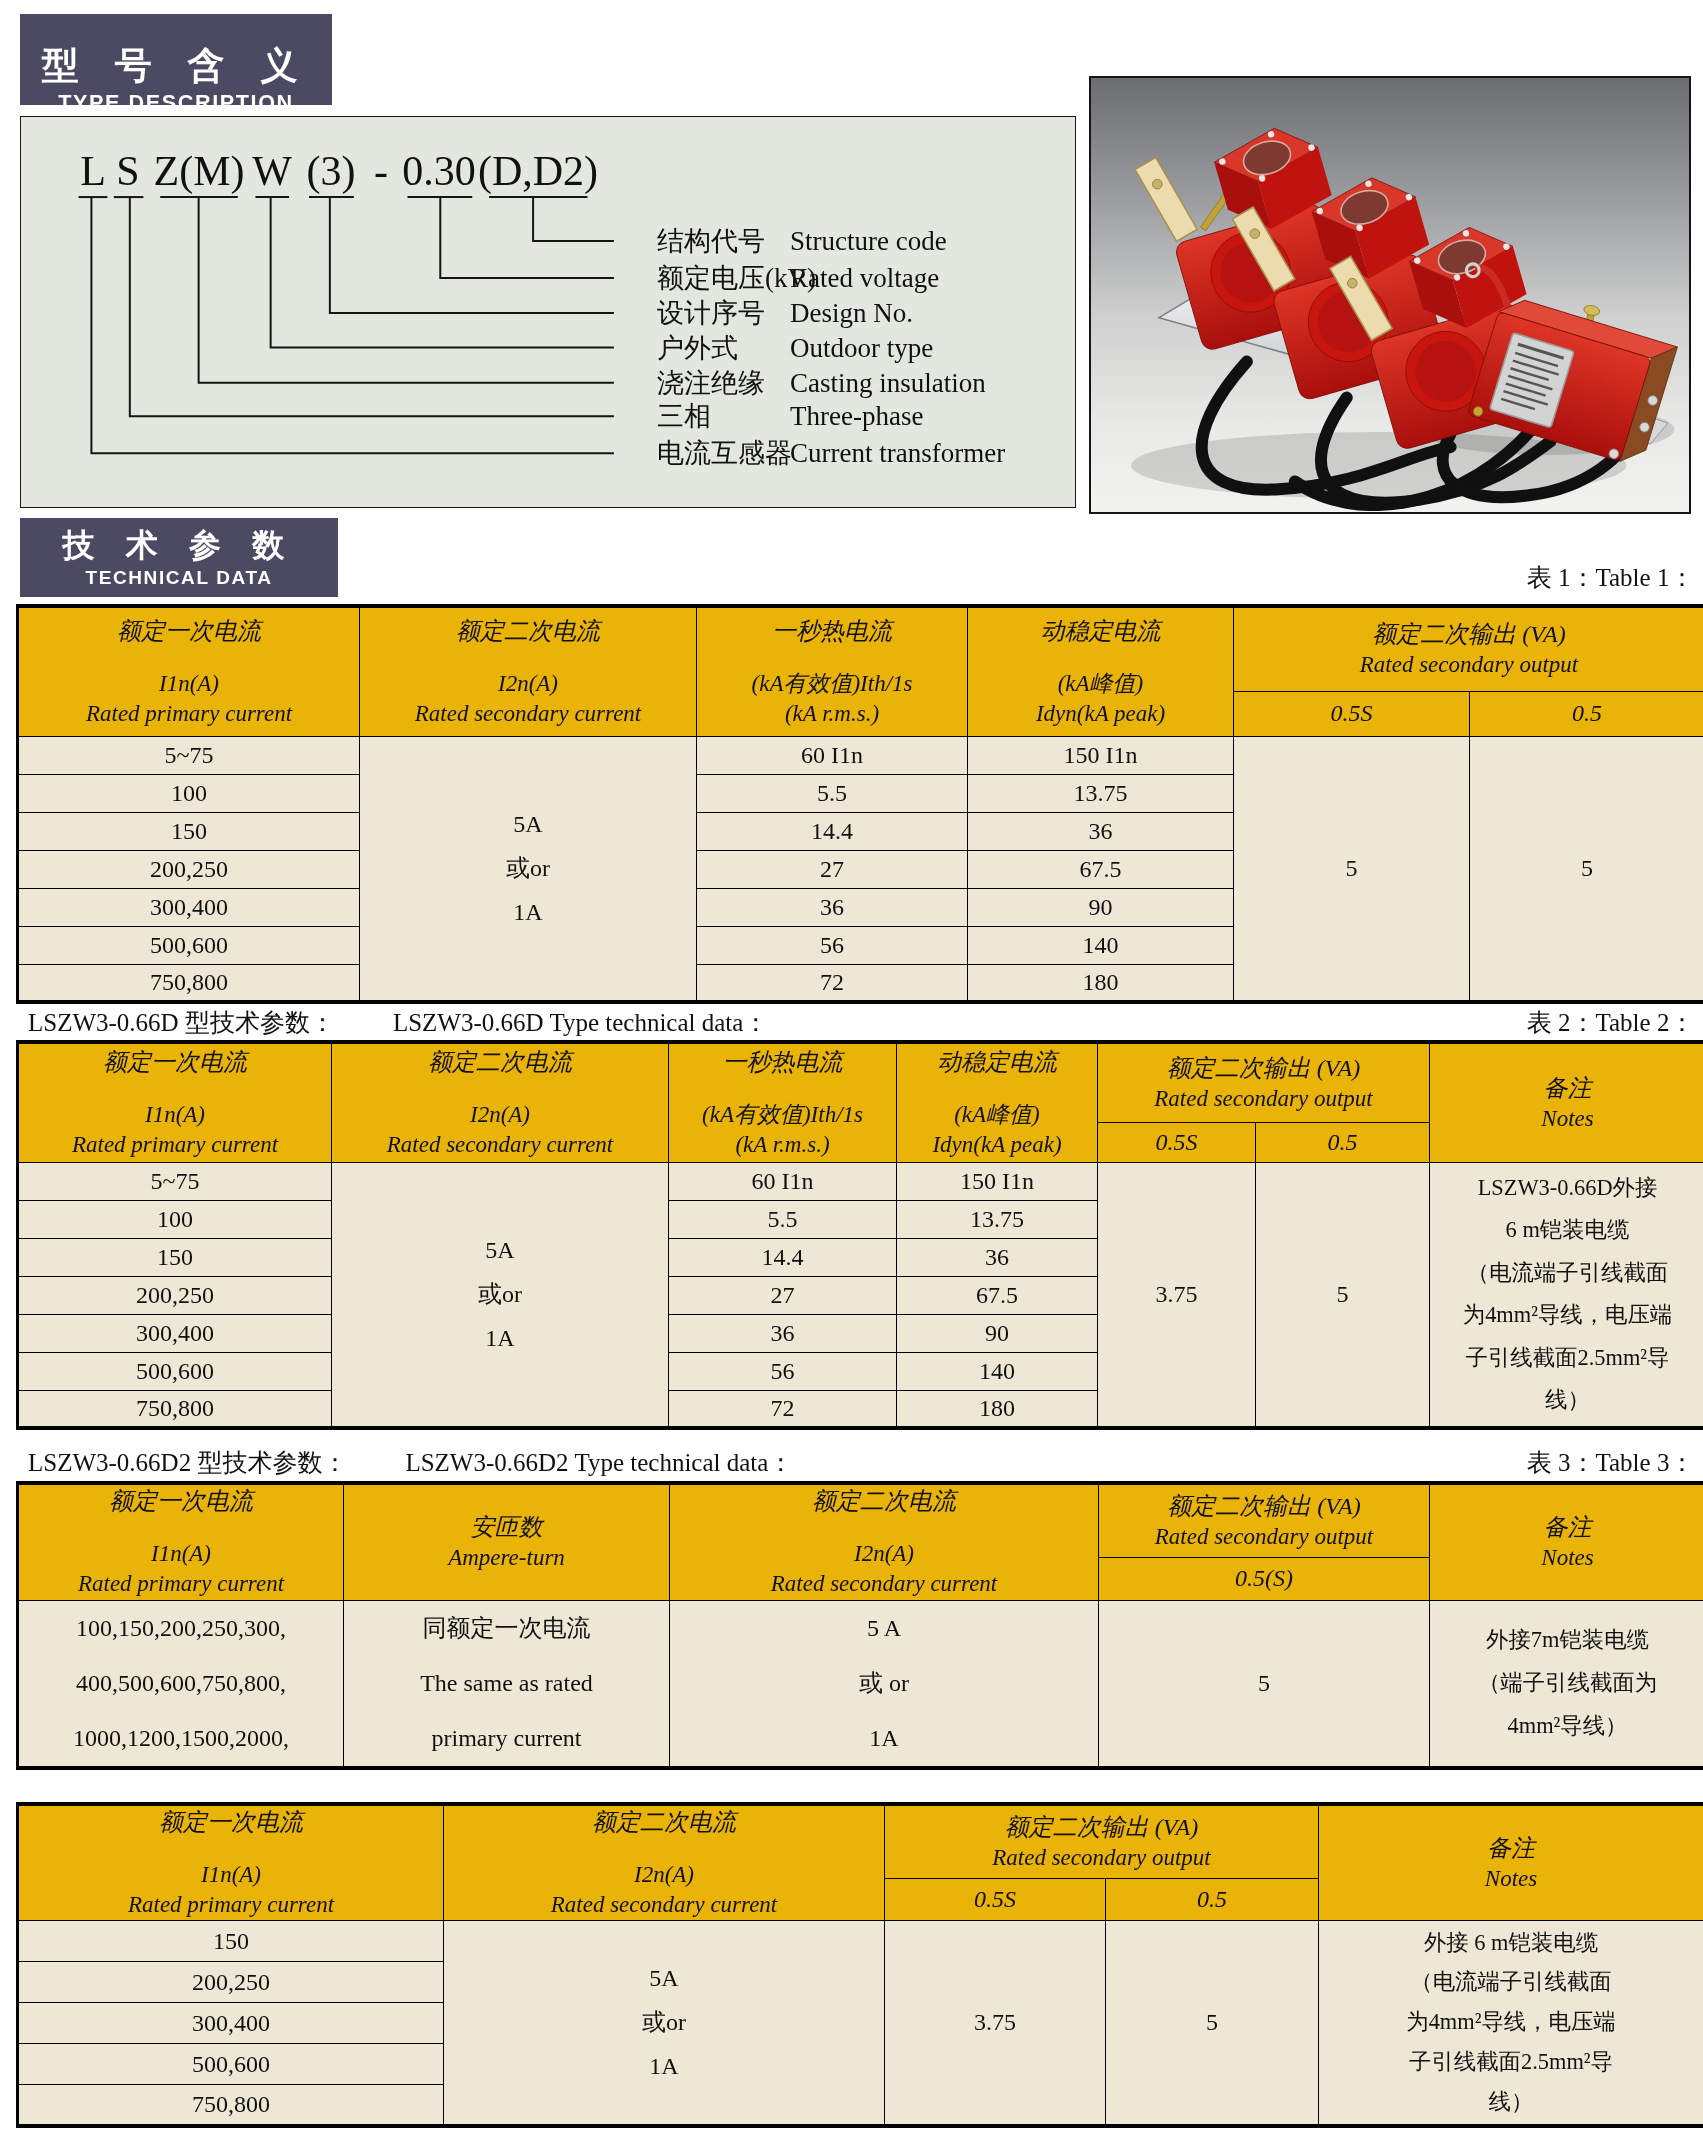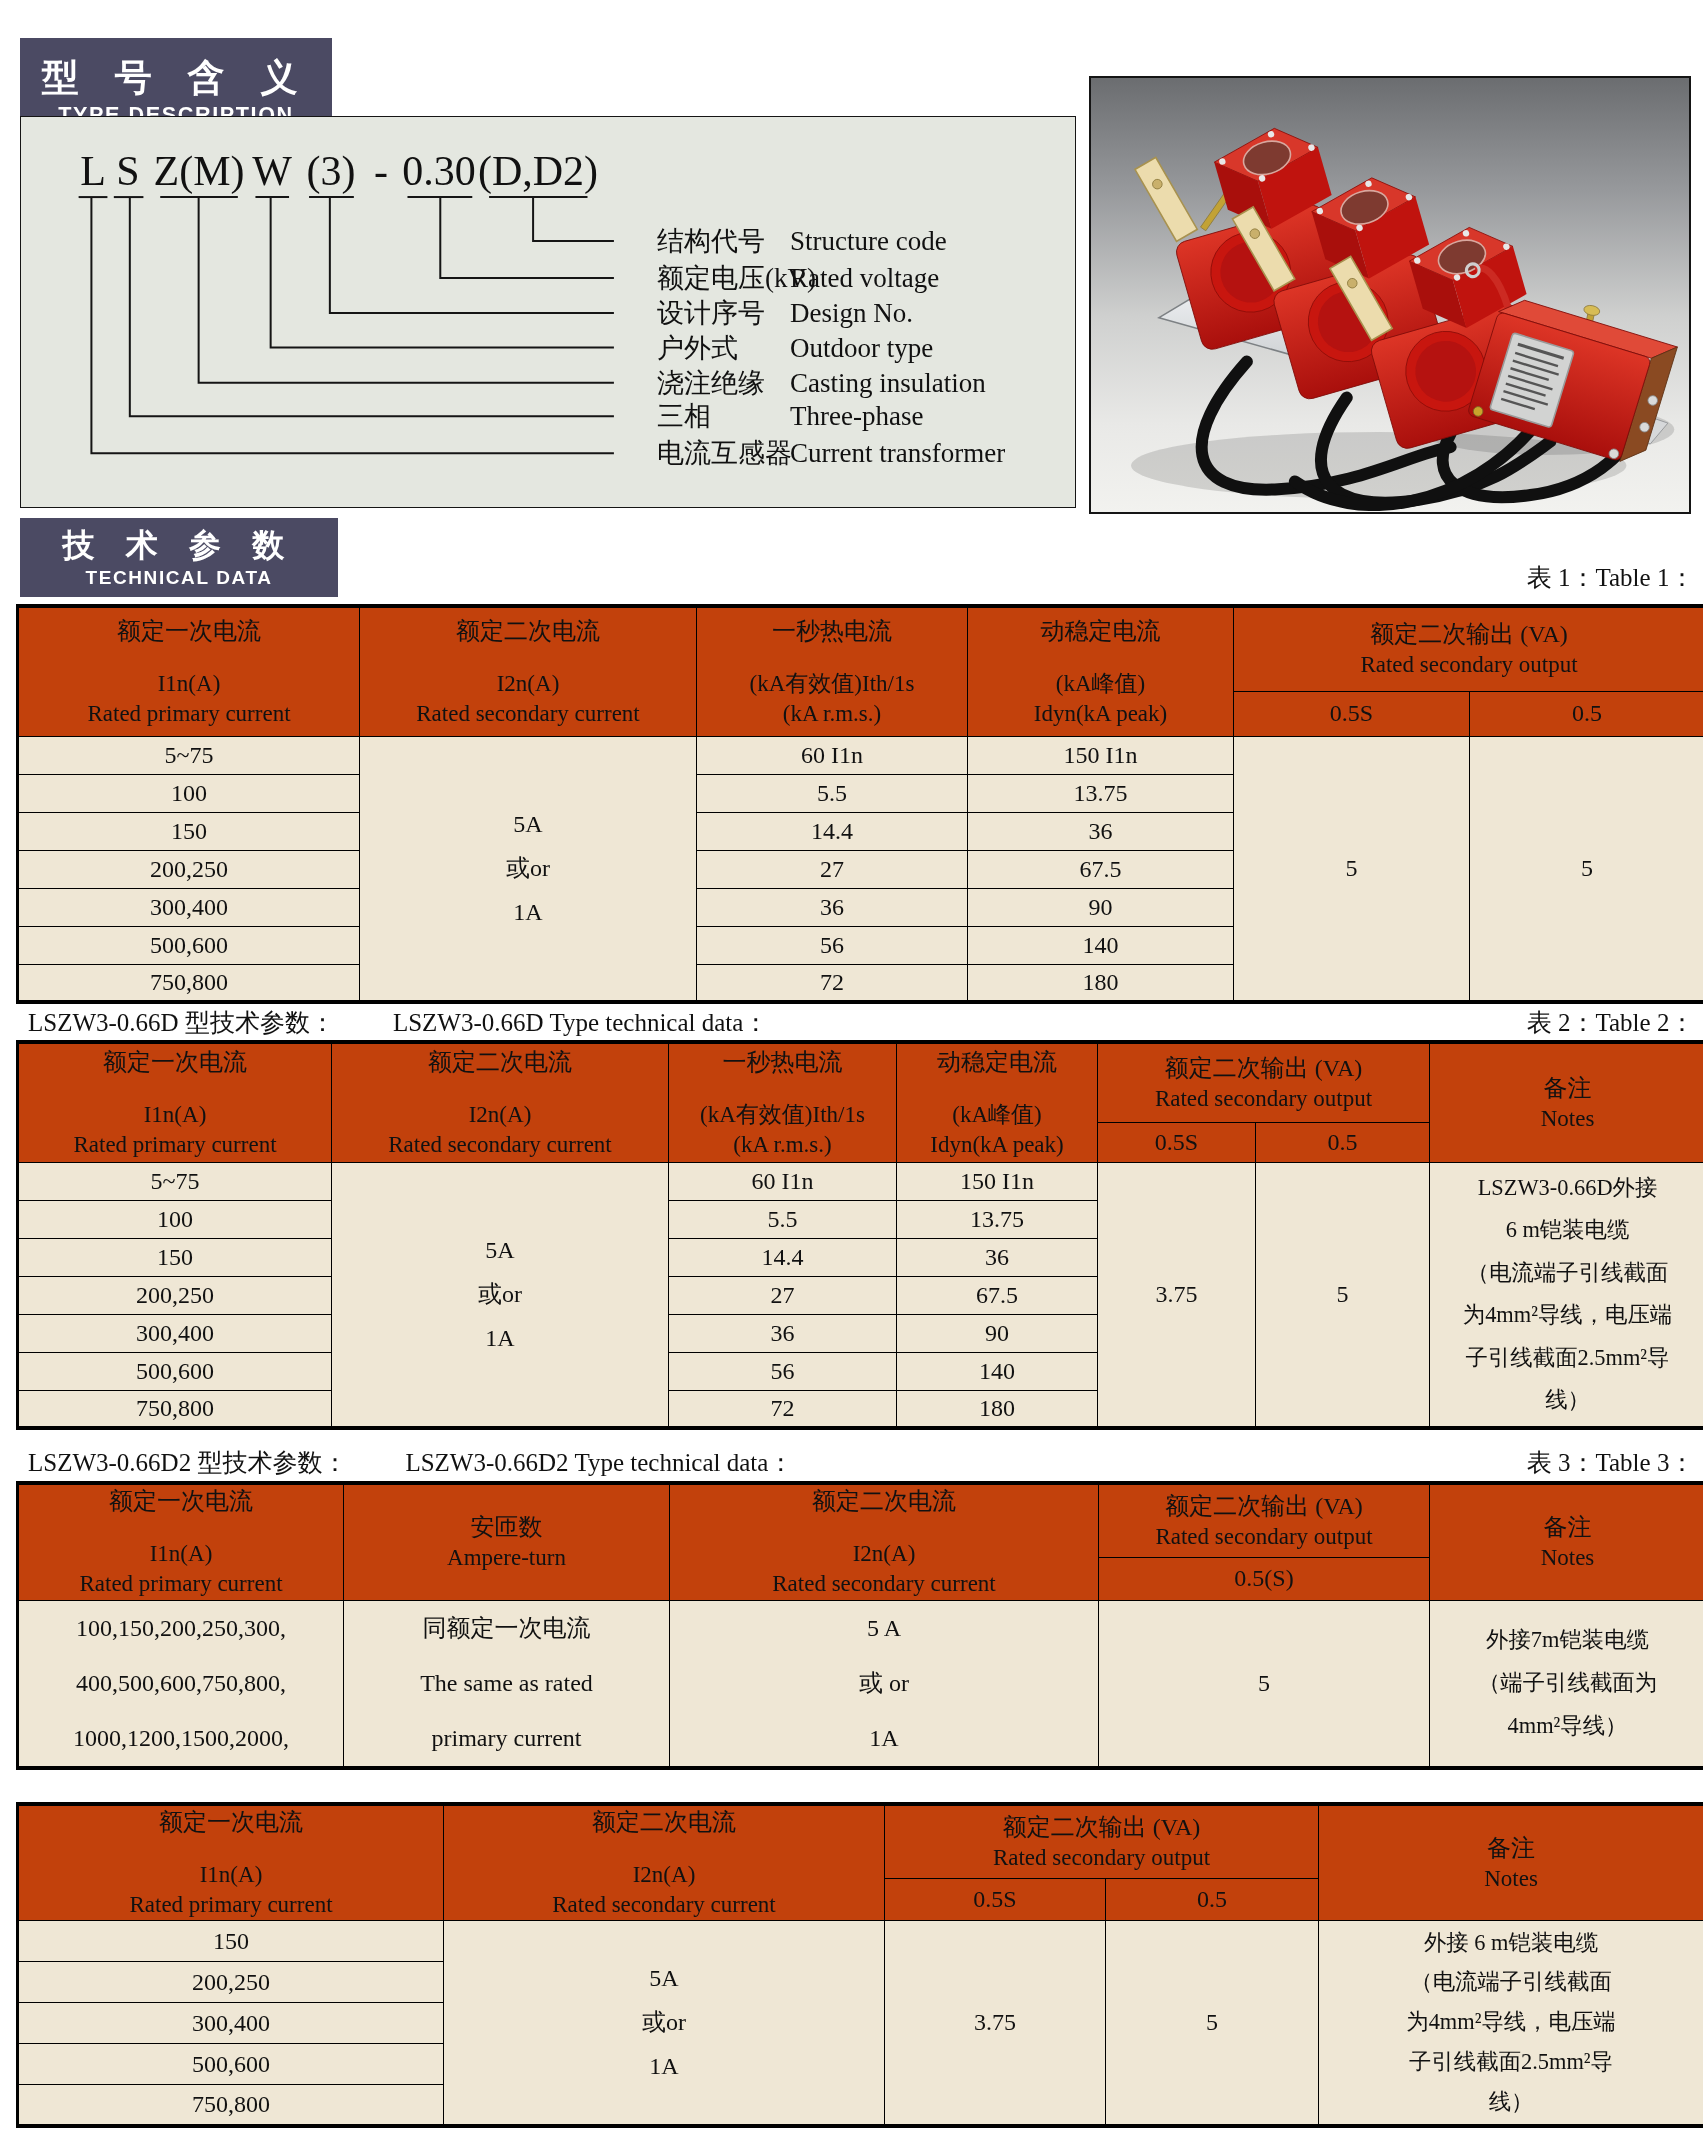--- a/index.html
+++ b/index.html
@@ -4,21 +4,21 @@
 <style>
   html,body{margin:0;padding:0;background:#fff;}
   .page{position:relative;width:1704px;height:2151px;background:#ffffff;overflow:hidden;
         font-family:"Liberation Serif","DejaVu Serif",serif;color:#111;}
 
   
   .hdrbox{position:absolute;background:#4b4a63;color:#fff;text-align:center;
           font-family:"Liberation Sans","DejaVu Sans",sans-serif;font-weight:bold;box-sizing:border-box;}
   .hdrbox .cn{letter-spacing:12.8px;}
   .hdrbox .en{letter-spacing:1.6px;}
-  #box-type{left:20px;top:38px;width:312px;height:91px;padding-top:19px;}
+  #box-type{left:20px;top:14px;width:312px;height:91px;padding-top:31px;}
   #box-type .cn{font-size:37px;line-height:42px;}
   #box-type .en{font-size:21.6px;line-height:32px;}
   #box-tech{left:20px;top:518px;width:318px;height:79px;padding-top:8px;}
   #box-tech .cn{font-size:32px;line-height:38px;letter-spacing:11.2px;}
   #box-tech .en{font-size:19px;line-height:27px;}
 
   
   #diagram{position:absolute;left:20px;top:116px;width:1056px;height:392px;
            background:#e4e7e0;border:1.6px solid #151515;box-sizing:border-box;}
   #diagram svg{position:absolute;left:0;top:0;}
@@ -37,21 +37,21 @@
   #t1cap{position:absolute;right:9.6px;top:561px;}
   .tbl-title-row{position:absolute;left:28px;right:9.6px;display:flex;align-items:baseline;font-size:25px;}
   .tbl-title-row .en{margin-left:58px;}
   .tbl-title-row .caption{margin-left:auto;}
 
   
   table.dtable{position:absolute;left:16px;width:1688px;border-collapse:collapse;table-layout:fixed;
       background:#efe7d5;border:3.2px solid #000;border-top-width:4.8px;border-bottom-width:4.8px;}
   table.dtable th,table.dtable td{border:1.6px solid #000;text-align:center;vertical-align:middle;
       padding:0;font-weight:normal;overflow:hidden;}
-  table.dtable th{background:#c2410c;}
+  table.dtable th{background:#eab308;font-style:italic;}
   .hcn{font-size:24px;line-height:32px;}
   .hmid{font-size:23px;line-height:30px;margin-top:22px;}
   .hen{font-size:23px;line-height:30px;}
   .sub{font-size:24px;}
   td{font-size:24px;}
   .pre{white-space:pre-line;}
   .merged{line-height:1.85;}
   .notes{text-align:left;padding:4.8px 8px 4.8px 12.8px;font-size:22.4px;line-height:1.9;}
   .notes4{line-height:1.78;}
   .t3p{text-align:left;padding-left:62px;font-size:24px;line-height:2.3;}

